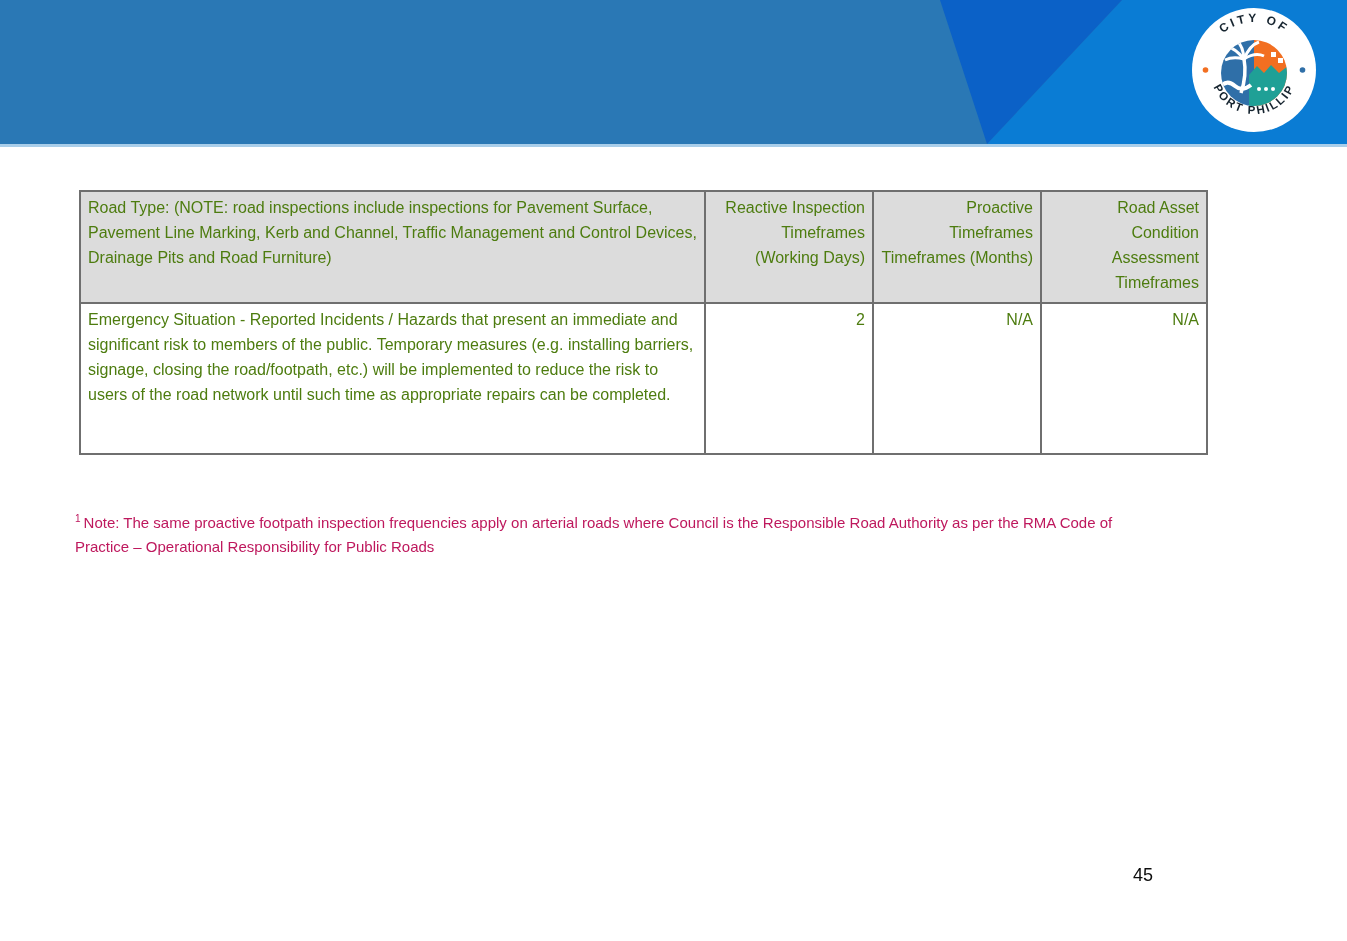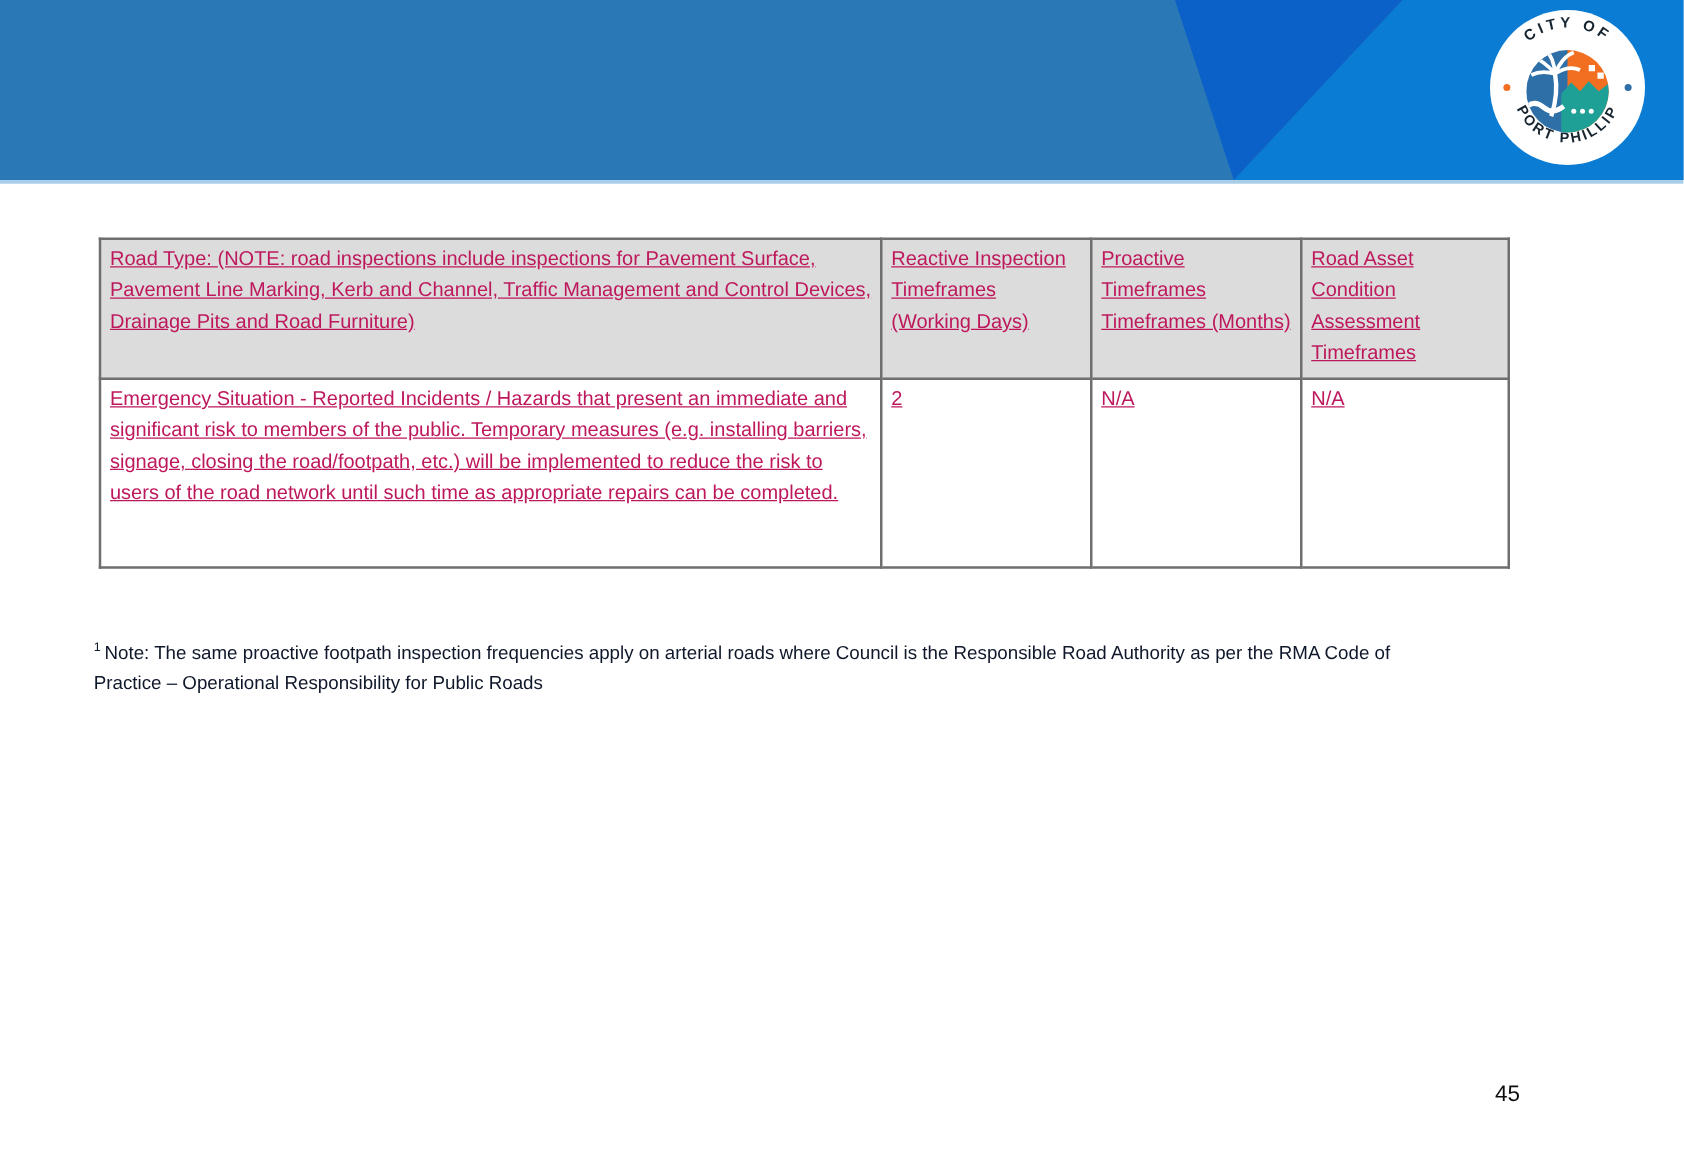--- a/index.html
+++ b/index.html
@@ -14,44 +14,44 @@
   
   .band { position: absolute; top: 0; left: 0; width: 1347px; height: 148px; }
   .band svg { display: block; }
   .logo { position: absolute; top: 7px; left: 1191px; width: 126px; height: 126px; }
 
   
   table.tf {
     position: absolute; left: 79px; top: 190px;
     width: 1127px;
     border-collapse: collapse; table-layout: fixed;
-    font-size: 16px; line-height: 25px; color: #be185d; text-decoration: underline;
+    font-size: 16px; line-height: 25px; color: #4d7c0f;
   }
   table.tf th, table.tf td {
     border: 2px solid #6f6f6f;
     padding: 3px 7px 3px 7px;
     vertical-align: top;
     font-weight: normal;
   }
   table.tf thead th { background: #dcdcdc; height: 104px; }
   th.lft, td.lft { text-align: left; }
-  th.ctr, td.ctr { text-align: left; }
+  th.ctr, td.ctr { text-align: right; }
   tr.r-short { height: 31px; }
   tr.r-tall  { height: 151px; }
 
   
   .footnote {
     position: absolute; left: 75px; top: 507px; width: 1085px;
-    font-size: 15px; line-height: 24px; color: #0f172a; margin: 0;
+    font-size: 15px; line-height: 24px; color: #be185d; margin: 0;
   }
   .footnote sup { font-size: 10px; margin-right: 3px; }
 
   
   .pagenum {
-    position: absolute; left: 1196px; top: 865px;
+    position: absolute; left: 1133px; top: 865px;
     font-size: 18px; color: #0d0d0d;
   }
 </style>
 </head>
 <body>
 
 <div class="page">
 
   <div class="band">
     <svg width="1347" height="148" viewBox="0 0 1347 148">

